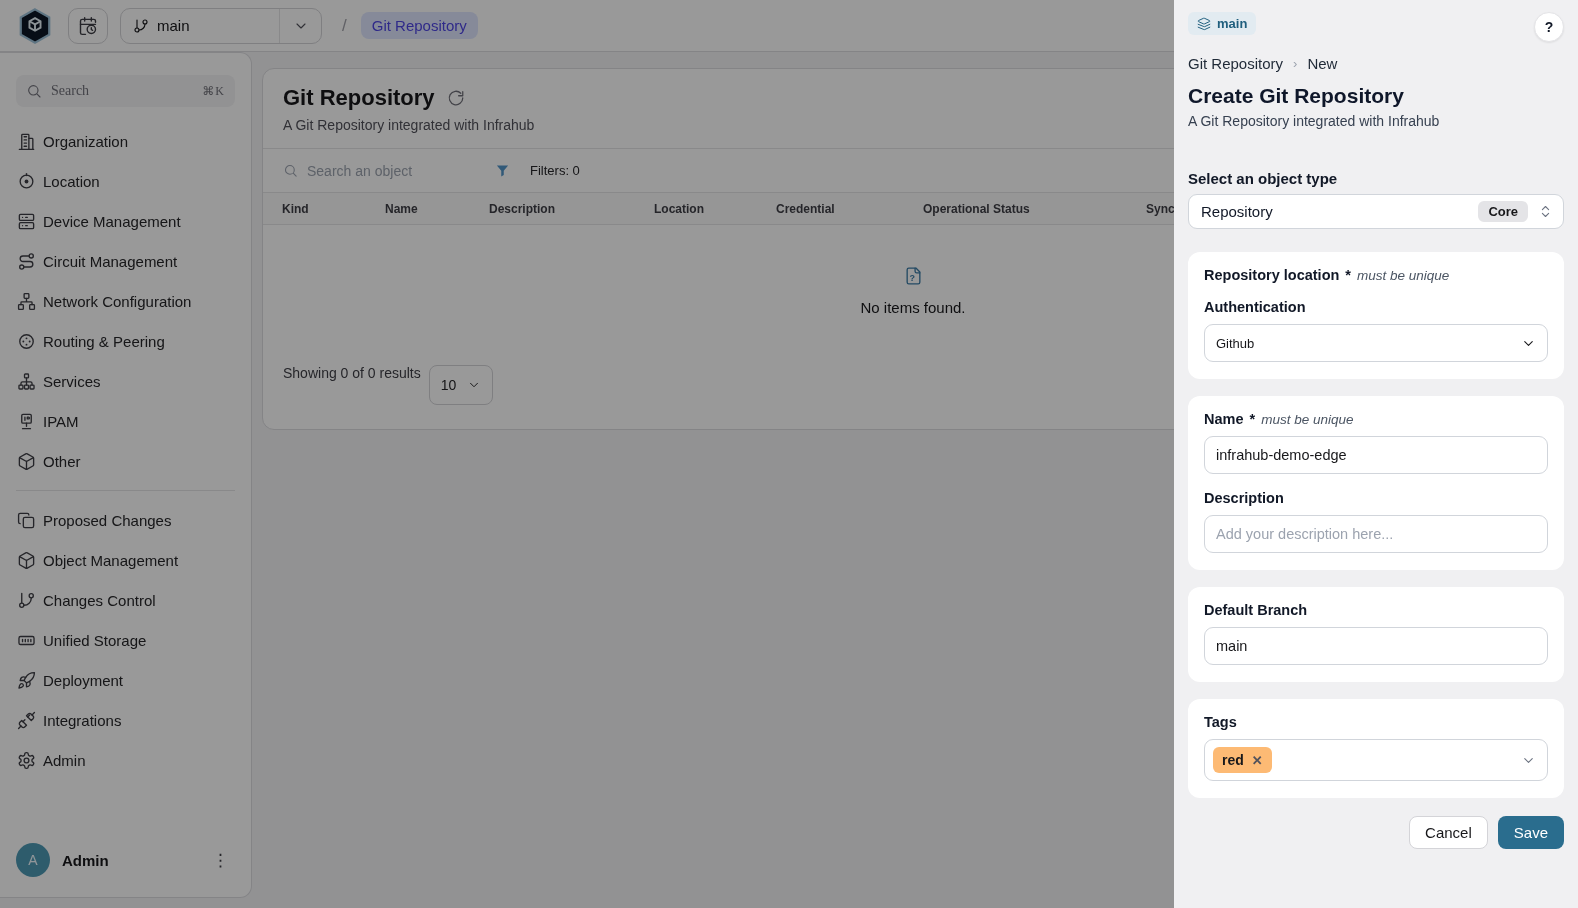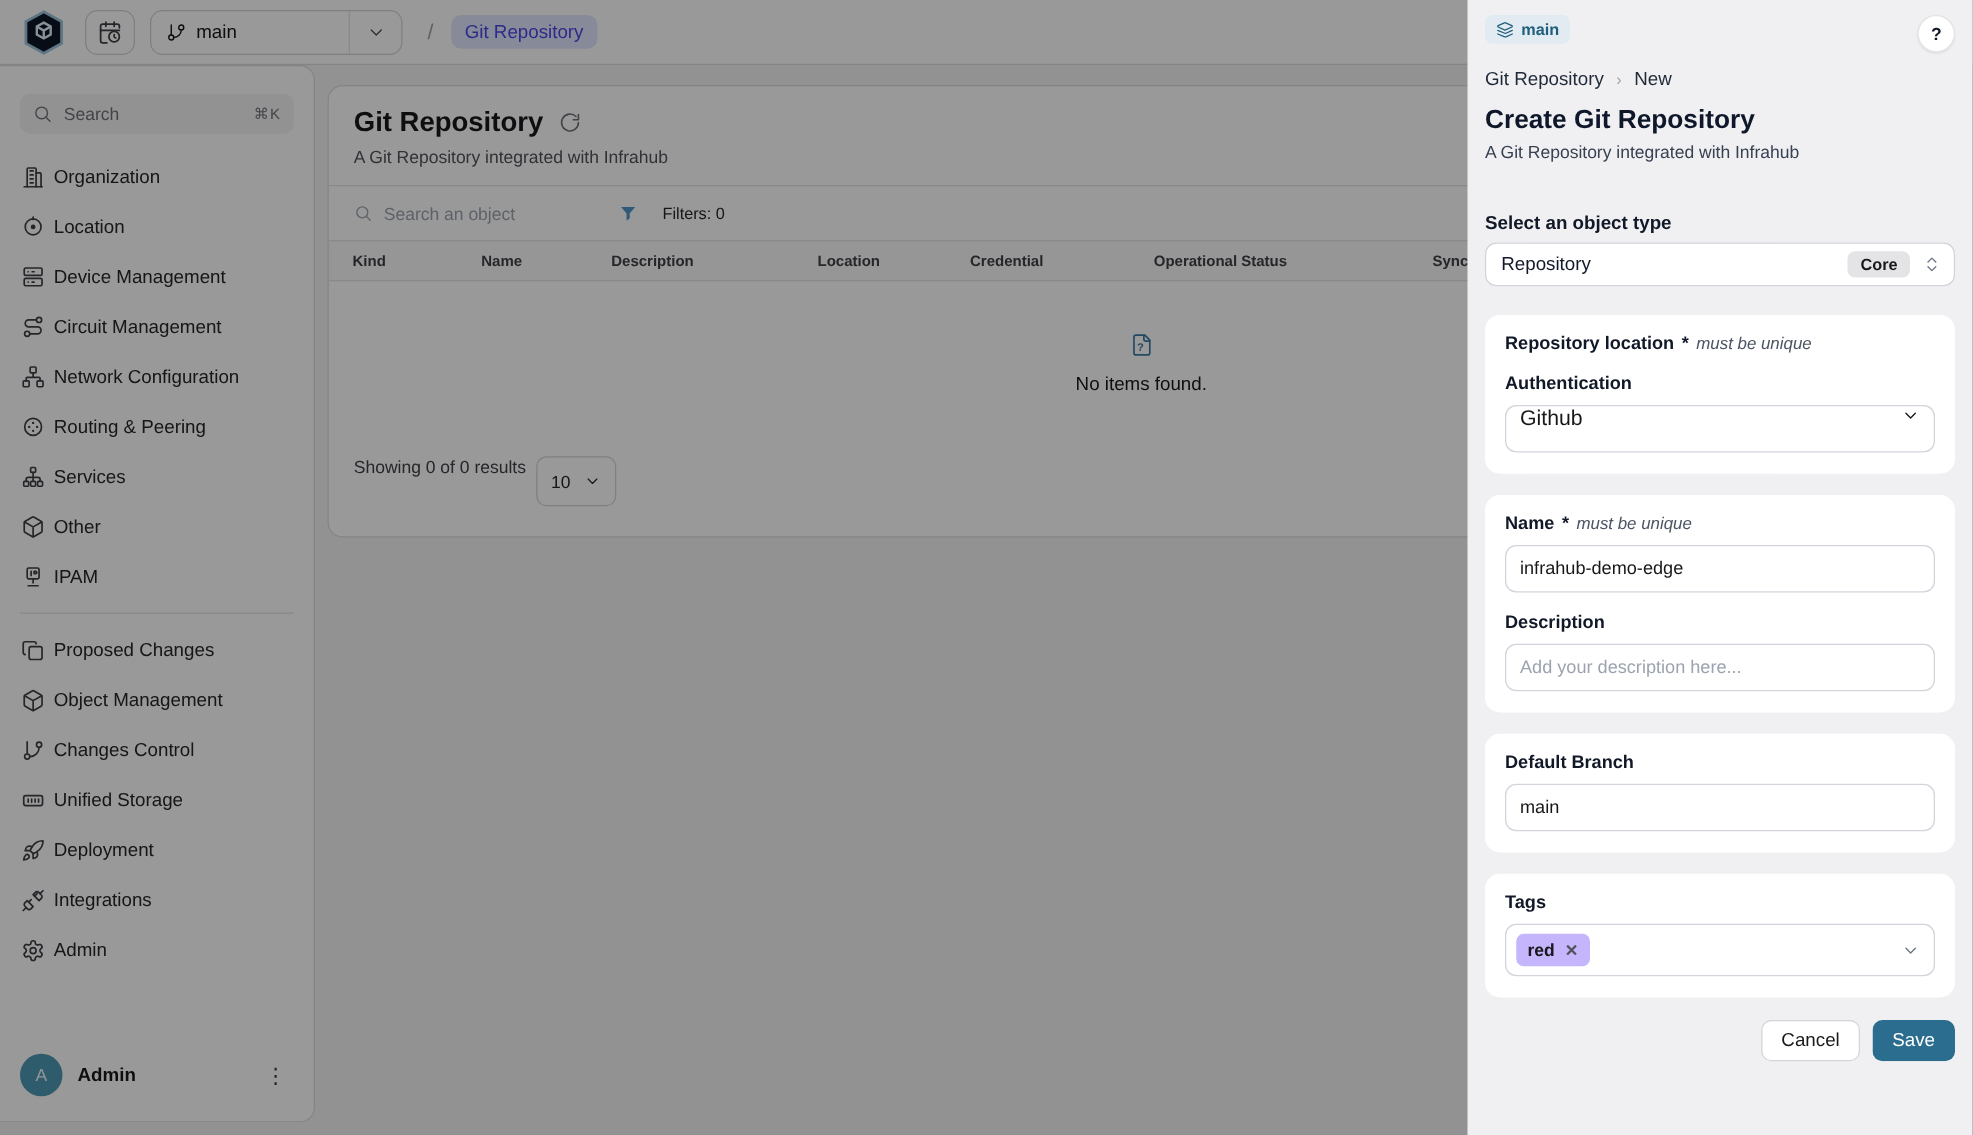--- a/index.html
+++ b/index.html
@@ -13,21 +13,21 @@
   .logo { width:42px; height:40px; display:flex; align-items:center; justify-content:center; }
   .icon-btn { width:40px; height:36px; border:1px solid #d4d4d8; border-radius:10px; background:#fff; display:flex; align-items:center; justify-content:center; color:#3f3f46; }
   .branch-select { height:36px; width:202px; border:1px solid #d4d4d8; border-radius:10px; background:#fff; display:flex; align-items:center; }
   .branch-main { flex:1; display:flex; align-items:center; gap:8px; padding:0 12px; font-size:15px; color:#18181b; }
   .branch-caret { width:42px; height:100%; display:flex; align-items:center; justify-content:center; color:#52525b; border-left:1px solid #e4e4e7; }
   .crumb-slash { color:#a1a1aa; font-size:17px; margin:0 2px 0 8px; }
   .crumb-chip { border-radius:8px; padding:5px 11px; font-size:15px; }
 
   
   .sidebar { position:absolute; top:52px; left:0; width:252px; bottom:10px; background:#fff; border:1px solid #dcdce0; border-left:none; border-radius:0 12px 12px 0; display:flex; flex-direction:column; padding:14px 0 8px; z-index:1; }
-  .search-box { margin:8px 16px 10px; height:32px; background:#f4f4f5; border-radius:8px; display:flex; align-items:center; padding:0 10px; gap:9px; color:#71717a; font-size:14px; }
+  .search-box { margin:8px 16px 10px; height:32px; background:#f4f4f5; border-radius:8px; display:flex; align-items:center; padding:0 10px; gap:9px; color:#71717a; font-size:14px;font-family:Liberation Serif, serif; }
   .search-box .grow { flex:1; }
   .kbd { font-size:12px; color:#71717a; letter-spacing:1px; }
   .nav { flex:1; padding:4px 0; }
   .nav-item { height:40px; display:flex; align-items:center; gap:7px; padding:0 17px; font-size:15px; color:#27272a; cursor:pointer; }
   .nav-item .ico { color:#3f3f46; display:flex; }
   .nav-divider { height:1px; background:#e4e4e7; margin:9px 16px; }
   .user-row { display:flex; align-items:center; gap:12px; padding:10px 16px 12px; }
   .avatar { width:34px; height:34px; border-radius:50%; color:#f0f9ff; display:flex; align-items:center; justify-content:center; font-size:14px; }
   .user-name { flex:1; font-size:15px; font-weight:600; color:#18181b; }
   .kebab { color:#3f3f46; font-size:17px; line-height:1; padding:4px 6px; }
@@ -69,25 +69,25 @@
   .updown { color:#6b7280; display:flex; }
   .form-card { background:#fff; border-radius:12px; padding:15px 16px 17px; margin-top:17px; }
   .form-card.first { margin-top:23px; }
   .f-label-row { display:flex; align-items:baseline; gap:6px; font-size:14.5px; }
   .f-label { font-weight:700; color:#111827; }
   .f-req { font-weight:700; color:#111827; }
   .f-hint { font-style:italic; color:#4b5563; font-size:13.5px; }
   .f-input { margin-top:9px; width:100%; height:38px; border:1px solid #d1d5db; border-radius:9px; background:#fff; padding:0 11px; font-size:14.5px; color:#18181b; font-family:"Liberation Sans", sans-serif; outline:none; }
   .f-input::placeholder { color:#9ca3af; }
   .f-input.highlight { background:#eef2fd; border-color:#b6c4ee; }
-  .f-select { margin-top:9px; height:38px; border:1px solid #d1d5db; border-radius:9px; background:#fff; display:flex; padding:0 11px; font-size:17px; color:#18181b; }
+  .f-select { margin-top:9px; height:38px; border:1px solid #d1d5db; border-radius:9px; background:#fff; display:flex; align-items:center; padding:0 11px; font-size:13px; color:#18181b; }
   .f-select .grow { flex:1; }
   .mt16 { margin-top:16px; }
   .tags-box { margin-top:9px; min-height:42px; border:1px solid #d1d5db; border-radius:9px; background:#fff; display:flex; align-items:center; padding:5px 11px 5px 8px; }
-  .tag-chip { background:#c4b5fd; border-radius:6px; padding:5px 9px; display:flex; align-items:center; gap:8px; font-size:14px; font-weight:600; color:#18181b; }
+  .tag-chip { background:#fdba74; border-radius:6px; padding:5px 9px; display:flex; align-items:center; gap:8px; font-size:14px; font-weight:600; color:#18181b; }
   .tag-x { color:#52525b; font-size:13px; cursor:pointer; }
   .tags-grow { flex:1; }
   .actions { margin-top:18px; display:flex; justify-content:flex-end; gap:10px; }
   .btn { height:33px; border-radius:8px; padding:0 15px; font-size:15px; display:flex; align-items:center; border:1px solid transparent; cursor:pointer; font-family:"Liberation Sans", sans-serif; }
   .btn-cancel { background:#fff; border-color:#d4d4d8; color:#18181b; }
   .btn-save { color:#fff; }
 </style>
 </head>
 <body>
 
@@ -210,35 +210,35 @@
             <rect x="16.5" y="16.5" width="5" height="5" rx="1"></rect>
             <rect x="9.5" y="16.5" width="5" height="5" rx="1"></rect>
             <path d="M12 7.5v5M5 16.5v-2a2 2 0 0 1 2-2h10a2 2 0 0 1 2 2v2M12 12.5v4"></path>
           </svg>
         </span>
       <span>Services</span>
     </div>
     <div class="nav-item">
       <span class="ico">
           <svg class="ic" width="19" height="19" viewBox="0 0 24 24">
-            <path d="M21 8a2 2 0 0 0-1-1.73l-7-4a2 2 0 0 0-2 0l-7 4A2 2 0 0 0 3 8v8a2 2 0 0 0 1 1.73l7 4a2 2 0 0 0 2 0l7-4A2 2 0 0 0 21 16Z"></path>
-            <path d="m3.3 7 8.7 5 8.7-5M12 22V12"></path>
-          </svg>
-        </span>
-      <span>Other</span>
-    </div>
-    <div class="nav-item">
-      <span class="ico">
-          <svg class="ic" width="19" height="19" viewBox="0 0 24 24">
             <rect x="6" y="3" width="12" height="11" rx="1.5"></rect>
             <path d="M12 14v4M7 21h10M12 18h.01"></path>
             <path d="M10 6.5v4M13 6.5v2.2h1.6a1.1 1.1 0 0 0 0-2.2Z"></path>
           </svg>
         </span>
       <span>IPAM</span>
+    </div>
+    <div class="nav-item">
+      <span class="ico">
+          <svg class="ic" width="19" height="19" viewBox="0 0 24 24">
+            <path d="M21 8a2 2 0 0 0-1-1.73l-7-4a2 2 0 0 0-2 0l-7 4A2 2 0 0 0 3 8v8a2 2 0 0 0 1 1.73l7 4a2 2 0 0 0 2 0l7-4A2 2 0 0 0 21 16Z"></path>
+            <path d="m3.3 7 8.7 5 8.7-5M12 22V12"></path>
+          </svg>
+        </span>
+      <span>Other</span>
     </div>
 
     <div class="nav-divider"></div>
 
     <div class="nav-item">
       <span class="ico">
           <svg class="ic" width="19" height="19" viewBox="0 0 24 24">
             <rect x="8" y="8" width="13" height="13" rx="2"></rect>
             <path d="M4 16c-1.1 0-2-.9-2-2V5a2 2 0 0 1 2-2h9c1.1 0 2 .9 2 2"></path>
           </svg>

